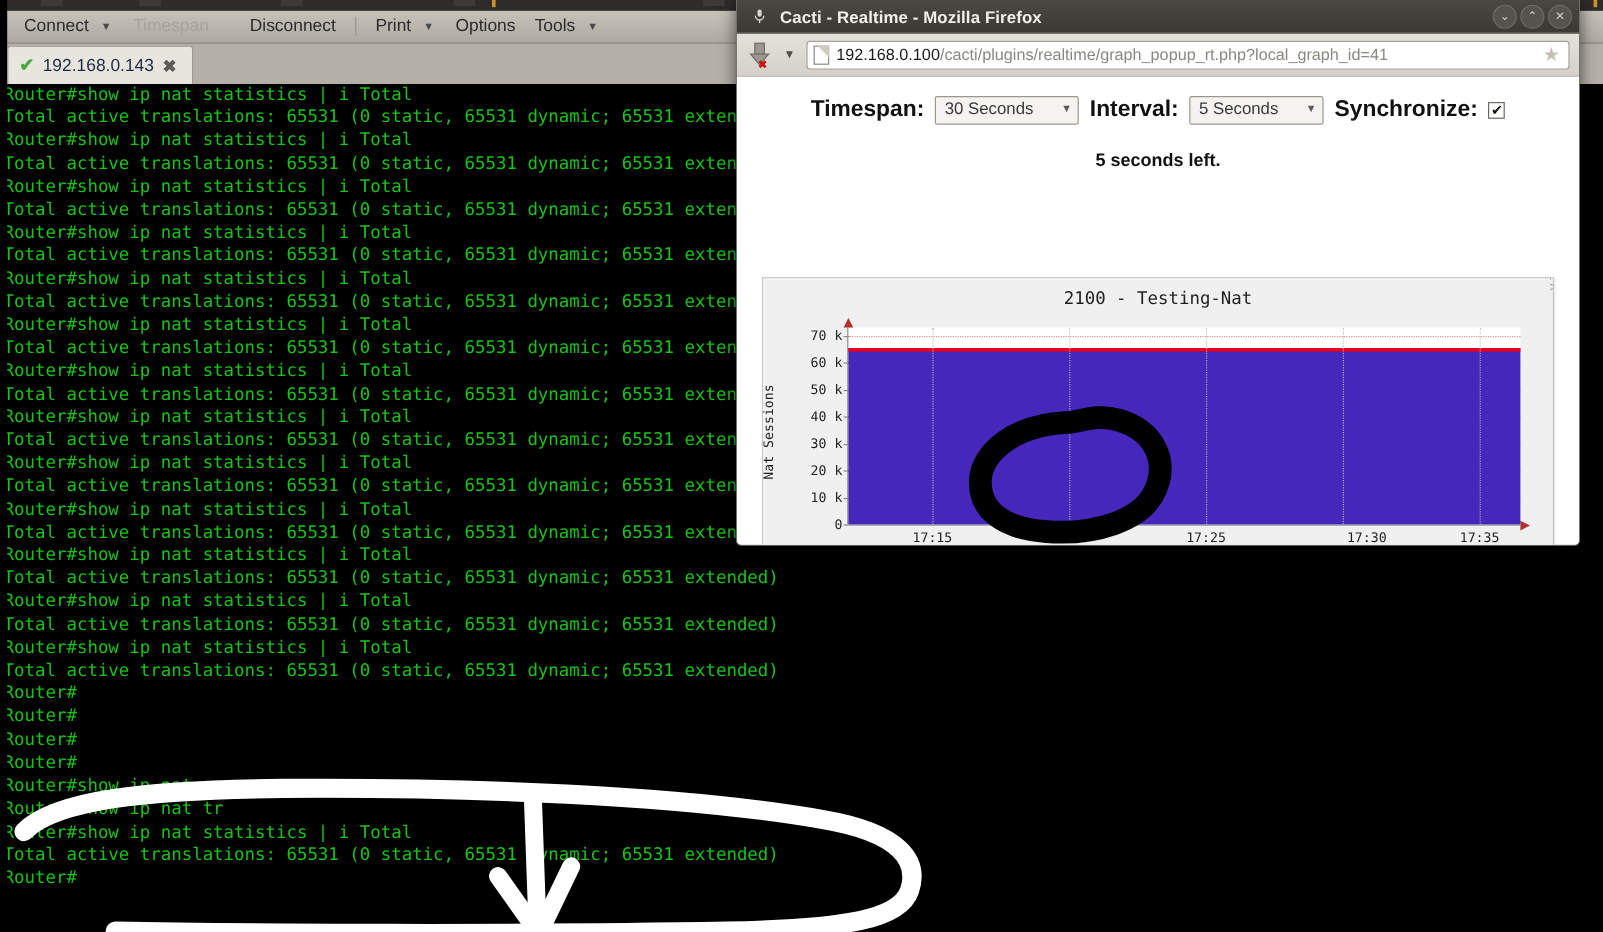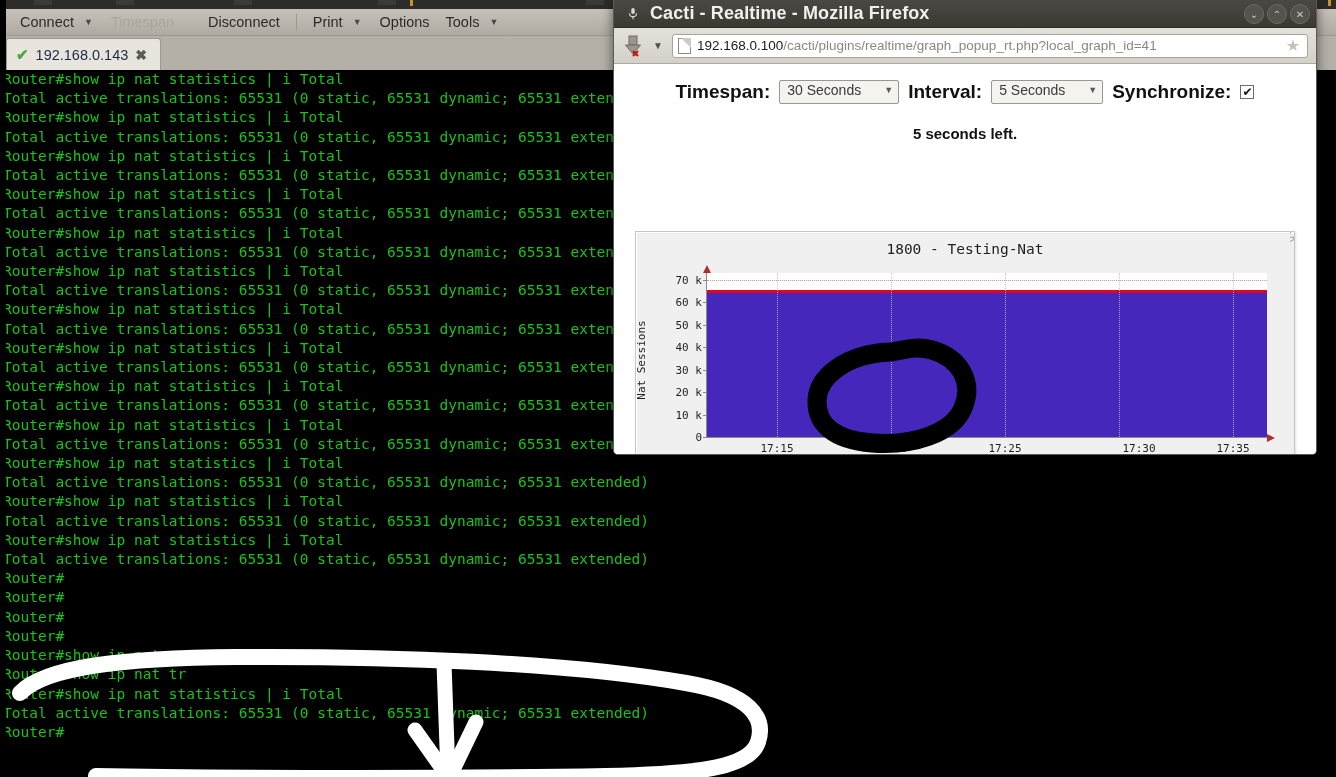--- a/index.html
+++ b/index.html
@@ -82,21 +82,21 @@
     overflow: hidden;
   }
   .ff-titlebar {
     position: relative; height: 28px; width: 100%;
     background: linear-gradient(to bottom,#4b4843 0%, #3c3935 100%);
     display: flex; align-items: center; padding-left: 12px;
     border-bottom: 1px solid #2d2a27;
   }
   .ff-appicon { width: 14px; height: 14px; margin-right: 10px; }
   .ff-title {
-    color: #f2f0ec; font-size: 18px; font-weight: bold; letter-spacing: 0.1px;
+    color: #f2f0ec; font-size: 14px; font-weight: bold; letter-spacing: 0.1px;
   }
   .ff-winbtns { position: absolute; right: 6px; top: 4px; display: flex; gap: 3px; }
   .ff-winbtn {
     width: 20px; height: 20px; border-radius: 10px;
     background: #56534e; border: 1px solid #6e6a64;
     color: #cfcbc4; font-size: 10px; display: flex;
     align-items: center; justify-content: center; cursor: pointer;
   }
 
   .ff-navbar {
@@ -356,21 +356,21 @@
           <span>5 Seconds</span>
           <span class="car">▼</span>
         </div>
         <span class="ctl-label">Synchronize:</span>
         <span class="ctl-check">✔</span>
       </div>
 
       <div class="countdown">5 seconds left.</div>
 
       <div class="graph-wrap">
-        <div class="graph-title gfont" style="font-size:14.5px">1800 - Testing-Nat</div>
+        <div class="graph-title gfont" style="font-size:14.5px">2100 - Testing-Nat</div>
         <div class="ylabel gfont">Nat Sessions</div>
         <div class="watermark">RRDTOOL / TOBI OETIKER</div>
 
         <div class="plot" id="plot">
           <div class="arrow-up"></div>
           <div class="arrow-right"></div>
           <div class="xaxis"></div>
         <div class="ytick gfont" style="top: 164px;">0</div>
             <div class="ytickmark" style="top: 164px;"></div>
             <div class="hgrid" style="top: 141.534px;"></div>

